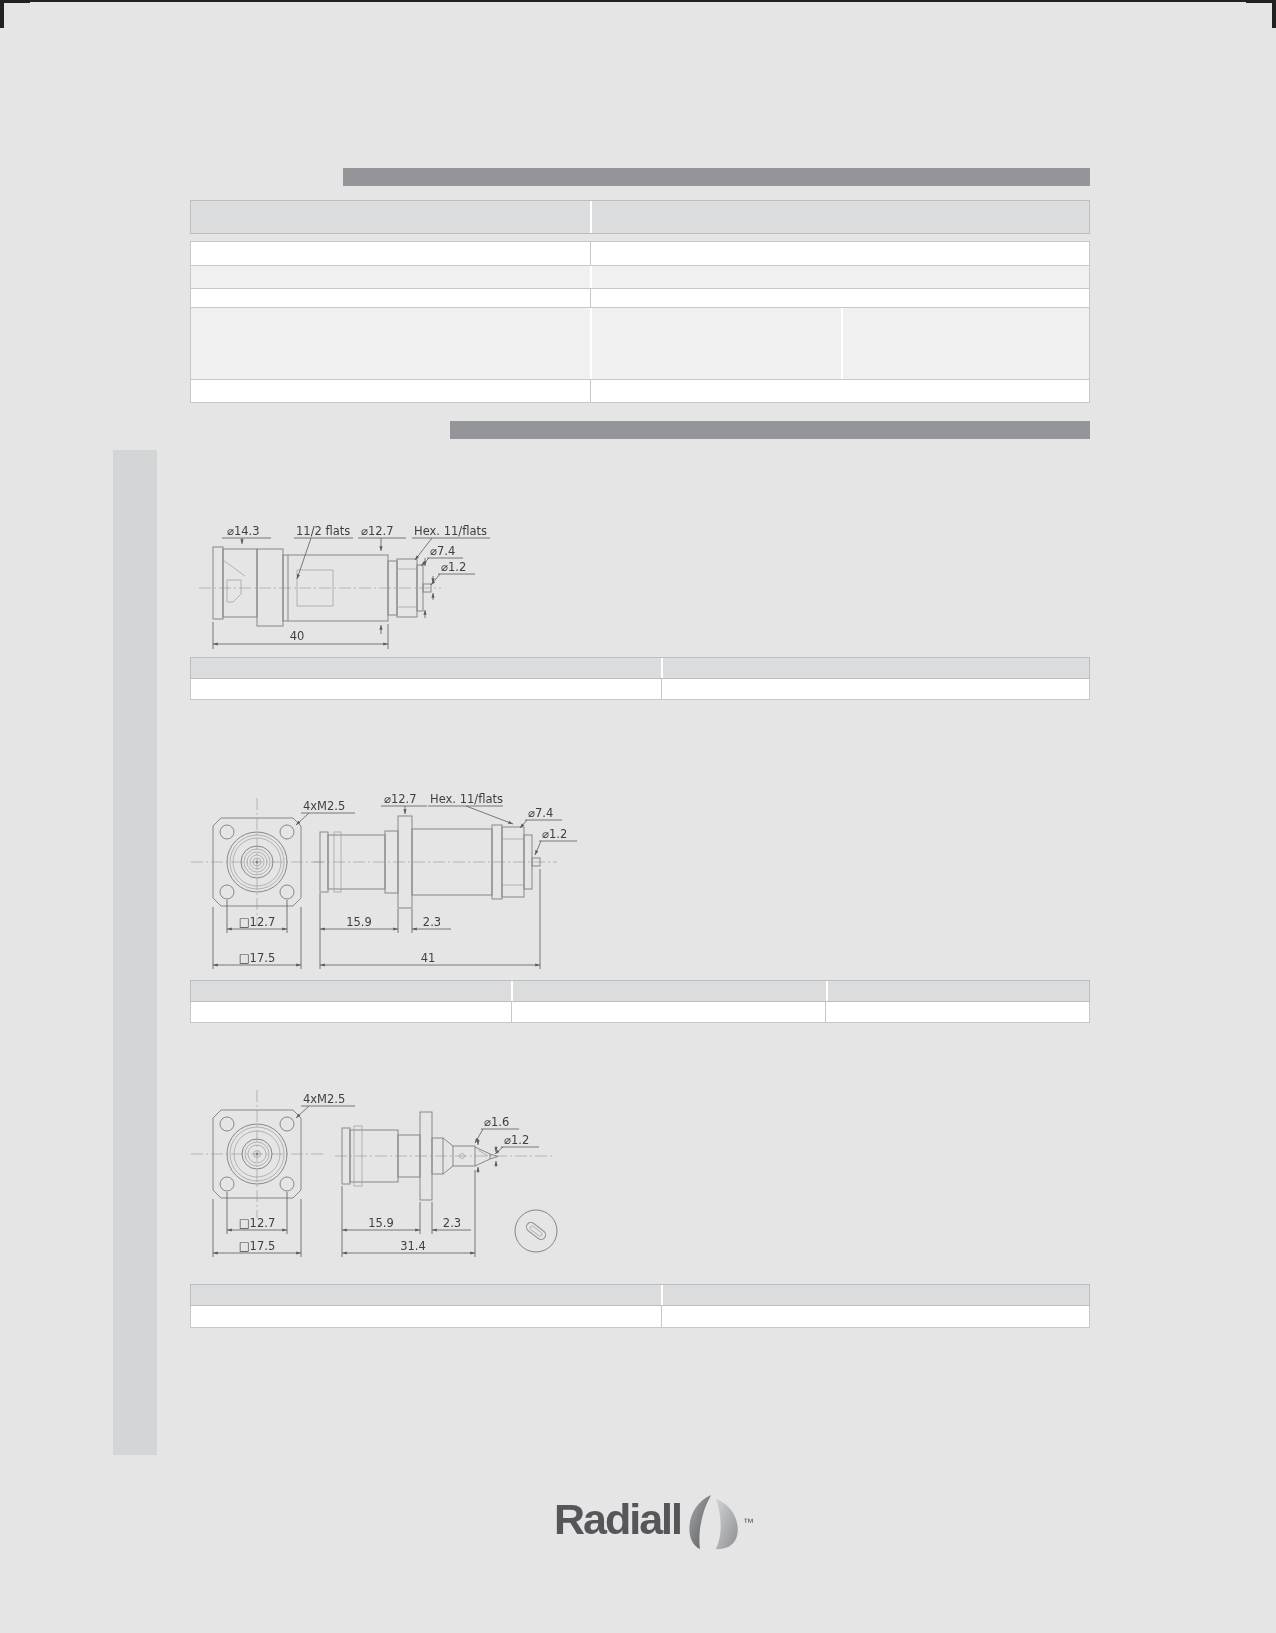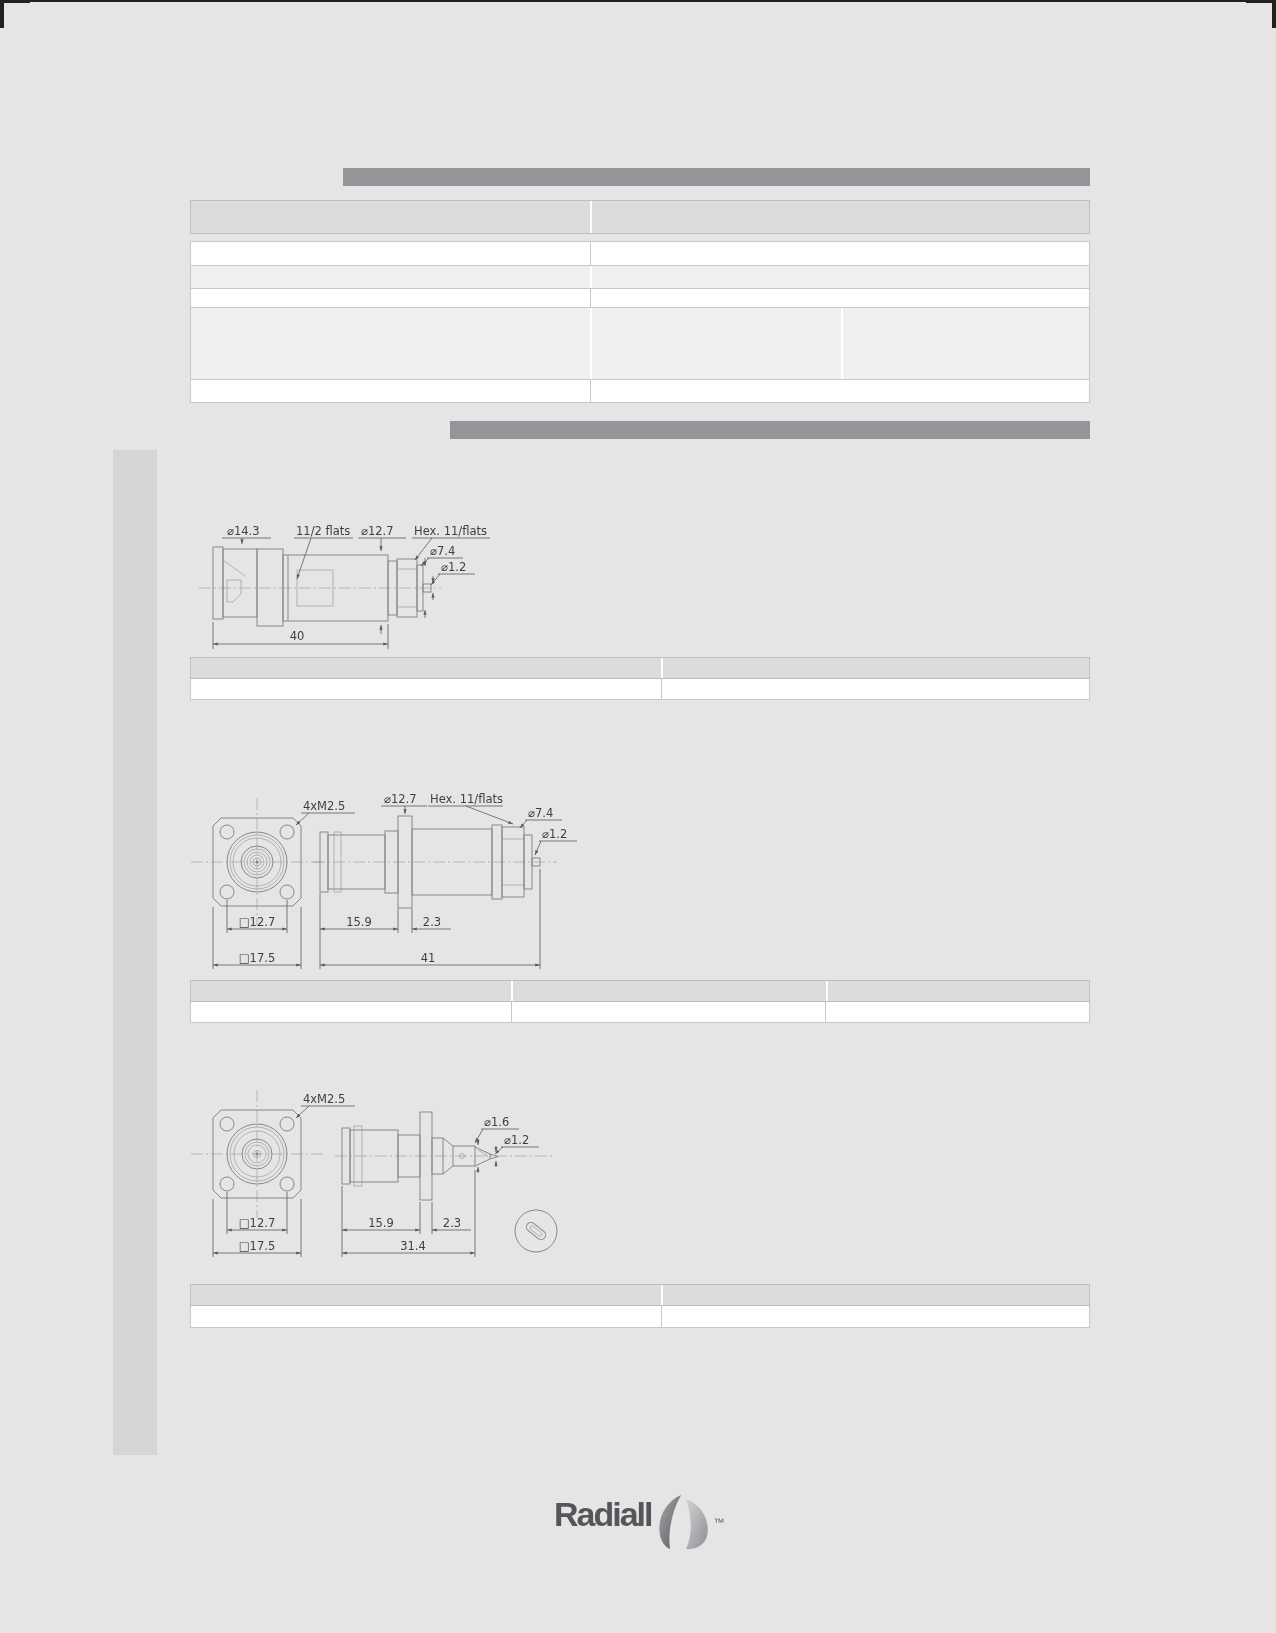--- a/index.html
+++ b/index.html
@@ -28,21 +28,21 @@
   .trow.gray .cell + .cell{border-left:2px solid #fff;}
   
   svg text{font-family:"DejaVu Sans","Liberation Sans",sans-serif;font-size:11.5px;fill:#3d3f41;}
   .geo{stroke:#85878a;stroke-width:1;fill:none;}
   .geo2{stroke:#9a9c9e;stroke-width:0.7;fill:none;}
   .cl{stroke:#a0a2a4;stroke-width:0.7;stroke-dasharray:12 3 2 3;fill:none;}
   .dim{stroke:#595b5e;stroke-width:0.8;fill:none;}
   .dot{fill:#85878a;}
   
   .logo{left:554px;top:1494px;display:flex;align-items:flex-start;}
-  .logo-text{font-size:34px;font-weight:bold;letter-spacing:-2px;color:#55565a;line-height:1.2;}
+  .logo-text{font-size:43px;font-weight:bold;letter-spacing:-2px;color:#55565a;line-height:1.2;}
   .logo-tm{font-size:11px;color:#55565a;margin-top:22px;margin-left:2px;}
 </style>
 </head>
 <body>
 
 <div class="page">
 
   <div class="abs topline"></div>
   <div class="abs mark-h" style="left:0;top:0;"></div>
   <div class="abs mark-v" style="left:0;top:0;"></div>

